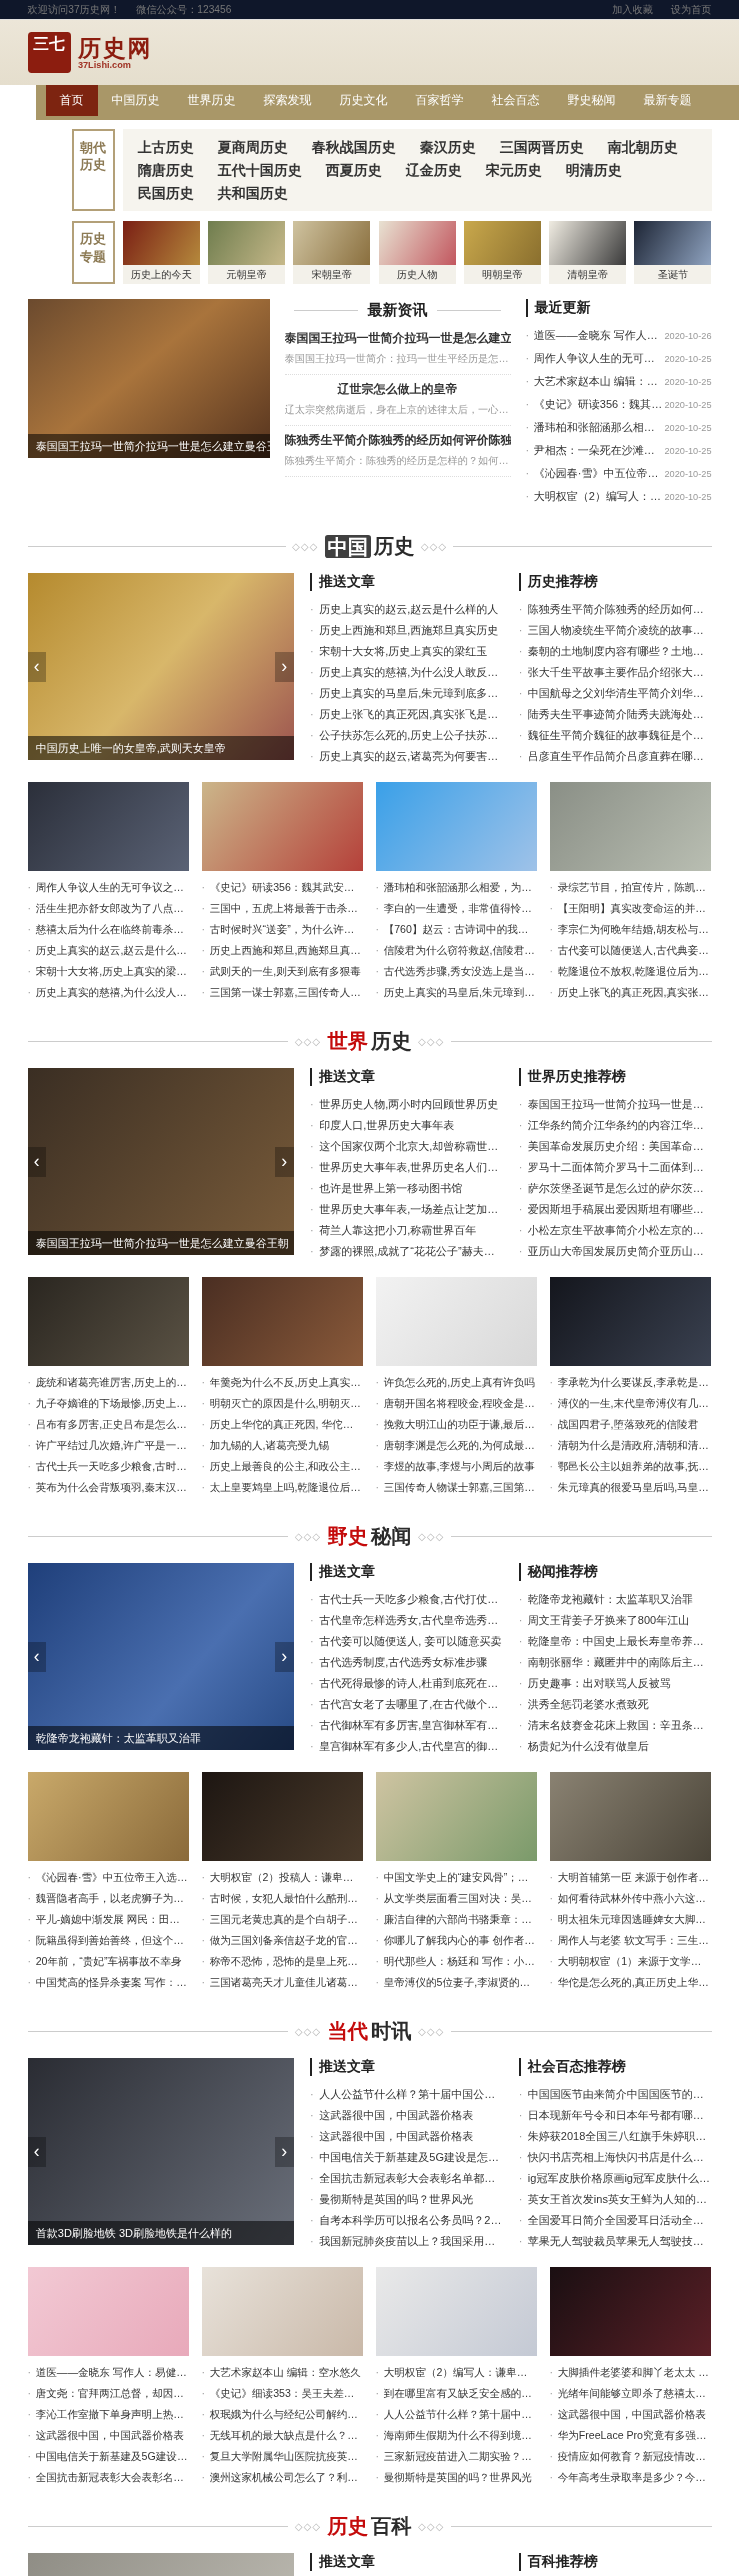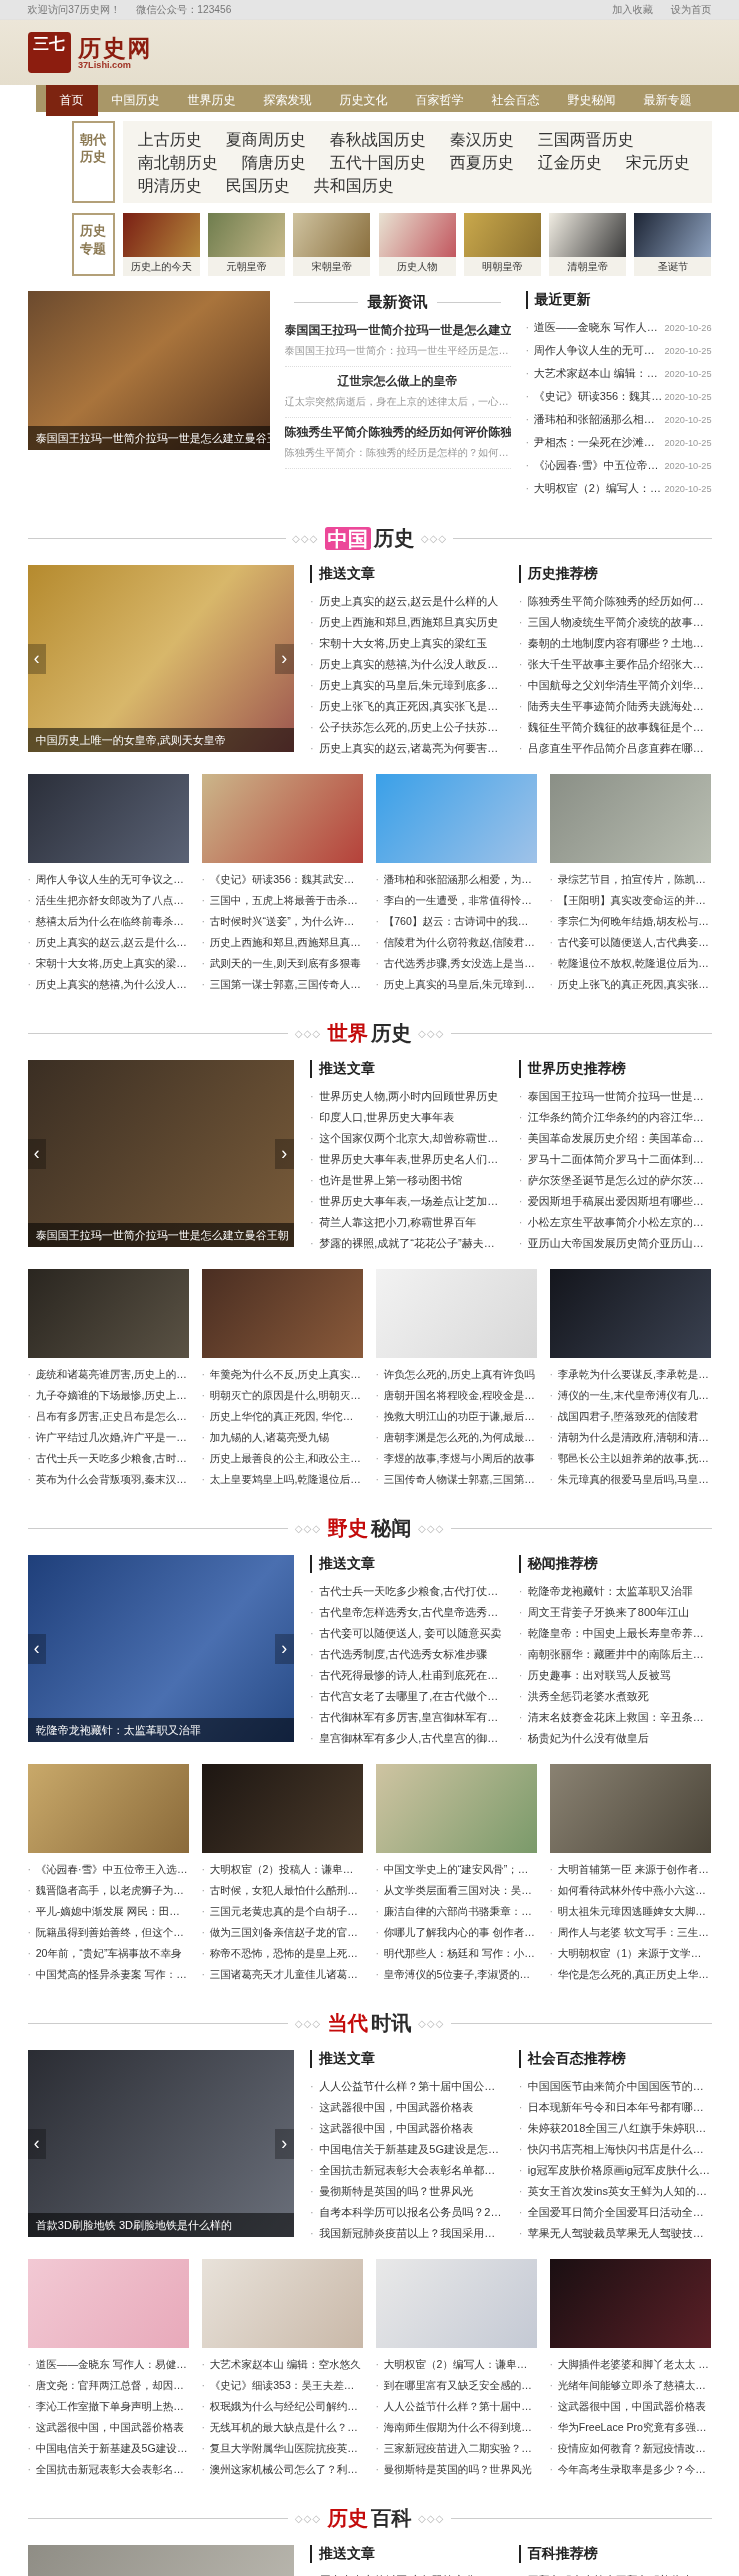--- a/index.html
+++ b/index.html
@@ -1,45 +1,45 @@
 <!DOCTYPE html>
 <html style="font-size:15px"><head>
 <meta charset="utf-8">
 <style>
   *{margin:0;padding:0;box-sizing:border-box;}
   body{font-family:"Liberation Sans","DejaVu Sans",sans-serif;background:#fff;color:#333;width:739px;}
   ul{list-style:none;}
   .wrap{width:684px;margin:0 auto;}
   
-  .topbar{background:#e5e5e5;border-bottom:0.9px solid #e2e1df;height:20.3px;font-size:10.2px;color:#777;}
+  .topbar{background:#0f172a;border-bottom:0.9px solid #e2e1df;height:20.3px;font-size:10.2px;color:#777;}
   .topbar .wrap{display:flex;justify-content:space-between;line-height:19.4px;}
   .topbar span{margin-right:13px;}
   .topbar a{margin-left:15px;color:#777;text-decoration:none;cursor:pointer;}
   
   .header{background:linear-gradient(#ece6d8,#e5decd);height:65px;}
   .header .wrap{display:flex;align-items:center;height:100%;}
   .logo{display:flex;align-items:center;}
   .logo-icon{width:43px;height:41px;background:#8c1d0f;border-radius:3.7px;color:#fff;font-weight:bold;font-size:15.7px;line-height:18.5px;text-align:center;padding-top:2.8px;}
   .logo-text{margin-left:7.4px;}
   .site-name{font-size:23px;font-weight:bold;color:#8c1d0f;letter-spacing:1.8px;line-height:24px;}
   .site-domain{font-size:9.2px;color:#a03325;font-weight:bold;}
   .searchzone{margin-left:auto;display:flex;align-items:center;}
   .welcome-text{font-size:11px;color:#555;margin-right:11px;}
   .search-input{width:176px;height:24px;border:0.9px solid #cfc8b6;background:#fff;padding:0 7.4px;font-size:11px;}
   .search-btn{height:24px;width:48px;border:0;background:#9d8d66;color:#fff;font-size:12px;cursor:pointer;}
   
-  .nav{background:#a99768;height:27px;margin-left:36px;}
+  .nav{background:#a99768;height:35px;margin-left:36px;}
   .nav .wrap{display:flex;}
   .nav a{display:block;padding:0 14px;line-height:31px;color:#fff;font-size:12px;text-decoration:none;cursor:pointer;}
   .nav a.active{background:#7d2410;}
   
   .strip{display:flex;margin-top:9.2px;align-items:stretch;padding-left:44px;}
   .strip-label{width:43px;border:2.8px double #b3a078;color:#8c7a54;text-align:center;font-weight:bold;font-size:13px;line-height:17.6px;padding-top:7.4px;background:#fff;flex:none;}
   .dyn-links{flex:1;background:#f6f4ee;margin-left:8.3px;padding:6.5px 15px;display:flex;flex-wrap:wrap;column-gap:24px;line-height:23px;}
-  .dyn-links a{font-size:16px;color:#333;text-decoration:none;cursor:pointer;}
+  .dyn-links a{font-size:14px;color:#333;text-decoration:none;cursor:pointer;font-weight:bold;}
   .topic-cards{flex:1;margin-left:8.3px;display:flex;gap:8.3px;}
   .topic{flex:1;cursor:pointer;}
   .timg{height:44px;}
   .tcap{background:#f3f1ea;font-size:10.2px;text-align:center;line-height:19.4px;height:19.4px;color:#333;white-space:nowrap;overflow:hidden;}
   
   .newsrow{display:flex;margin-top:15px;gap:15px;}
   .nfeature{width:242px;height:159px;position:relative;flex:none;}
   .nmid{width:226px;flex:none;}
   .nmid-title{display:flex;align-items:center;font-size:15px;font-weight:bold;color:#222;margin:1.8px 0 3.7px;}
   .nmid-title i{flex:1;height:0.9px;background:#ccc;margin:0 9.2px;}
@@ -50,21 +50,21 @@
   .colhead{border-left:2.8px solid #222;padding-left:7px;font-size:14px;font-weight:bold;color:#222;margin-bottom:7.4px;}
   .rlist li{display:flex;font-size:11px;line-height:22px;align-items:baseline;}
   .rlist li::before{content:"·";color:#999;margin-right:4.6px;}
   .rtext{flex:1;white-space:nowrap;overflow:hidden;text-overflow:ellipsis;cursor:pointer;}
   .rdate{color:#999;font-size:9.2px;margin-left:1px;flex:none;}
   
   .sec-head{display:flex;align-items:center;margin:24px 0 13px;}
   .hline{flex:1;height:0.9px;background:#ccc;}
   .dia{color:#b5b5b5;font-size:10.2px;margin:0 6.5px;letter-spacing:0.9px;}
   .sec-title{font-size:20.3px;font-weight:bold;color:#2b2b2b;white-space:nowrap;}
-  .red-block{background:#ec4899;color:#fff;padding:0.9px 2.8px;border-radius:2.8px;margin-right:2.8px;}
+  .red-block{background:#404040;color:#fff;padding:0.9px 2.8px;border-radius:2.8px;margin-right:2.8px;}
   .red-text{color:#c40b0b;margin-right:2.8px;}
   .sec-body{display:flex;gap:16.6px;}
   .sfeature{width:266px;height:187px;position:relative;flex:none;}
   .scol{width:192px;flex:none;min-width:0;}
   .alist li{font-size:11px;line-height:21px;white-space:nowrap;overflow:hidden;text-overflow:ellipsis;cursor:pointer;}
   .alist li::before{content:"·";color:#999;margin-right:5.5px;}
   .cap{position:absolute;bottom:0;left:0;right:0;background:rgba(0,0,0,.55);color:#fff;font-size:11px;line-height:24px;padding:0 8.3px;white-space:nowrap;overflow:hidden;}
   .cap.center{text-align:center;}
   .arr{position:absolute;top:50%;transform:translateY(-50%);width:18.5px;height:30px;background:rgba(0,0,0,.28);color:#fff;text-align:center;line-height:28px;font-size:17.6px;cursor:pointer;}
   .arr.l{left:0;} .arr.r{right:0;}

